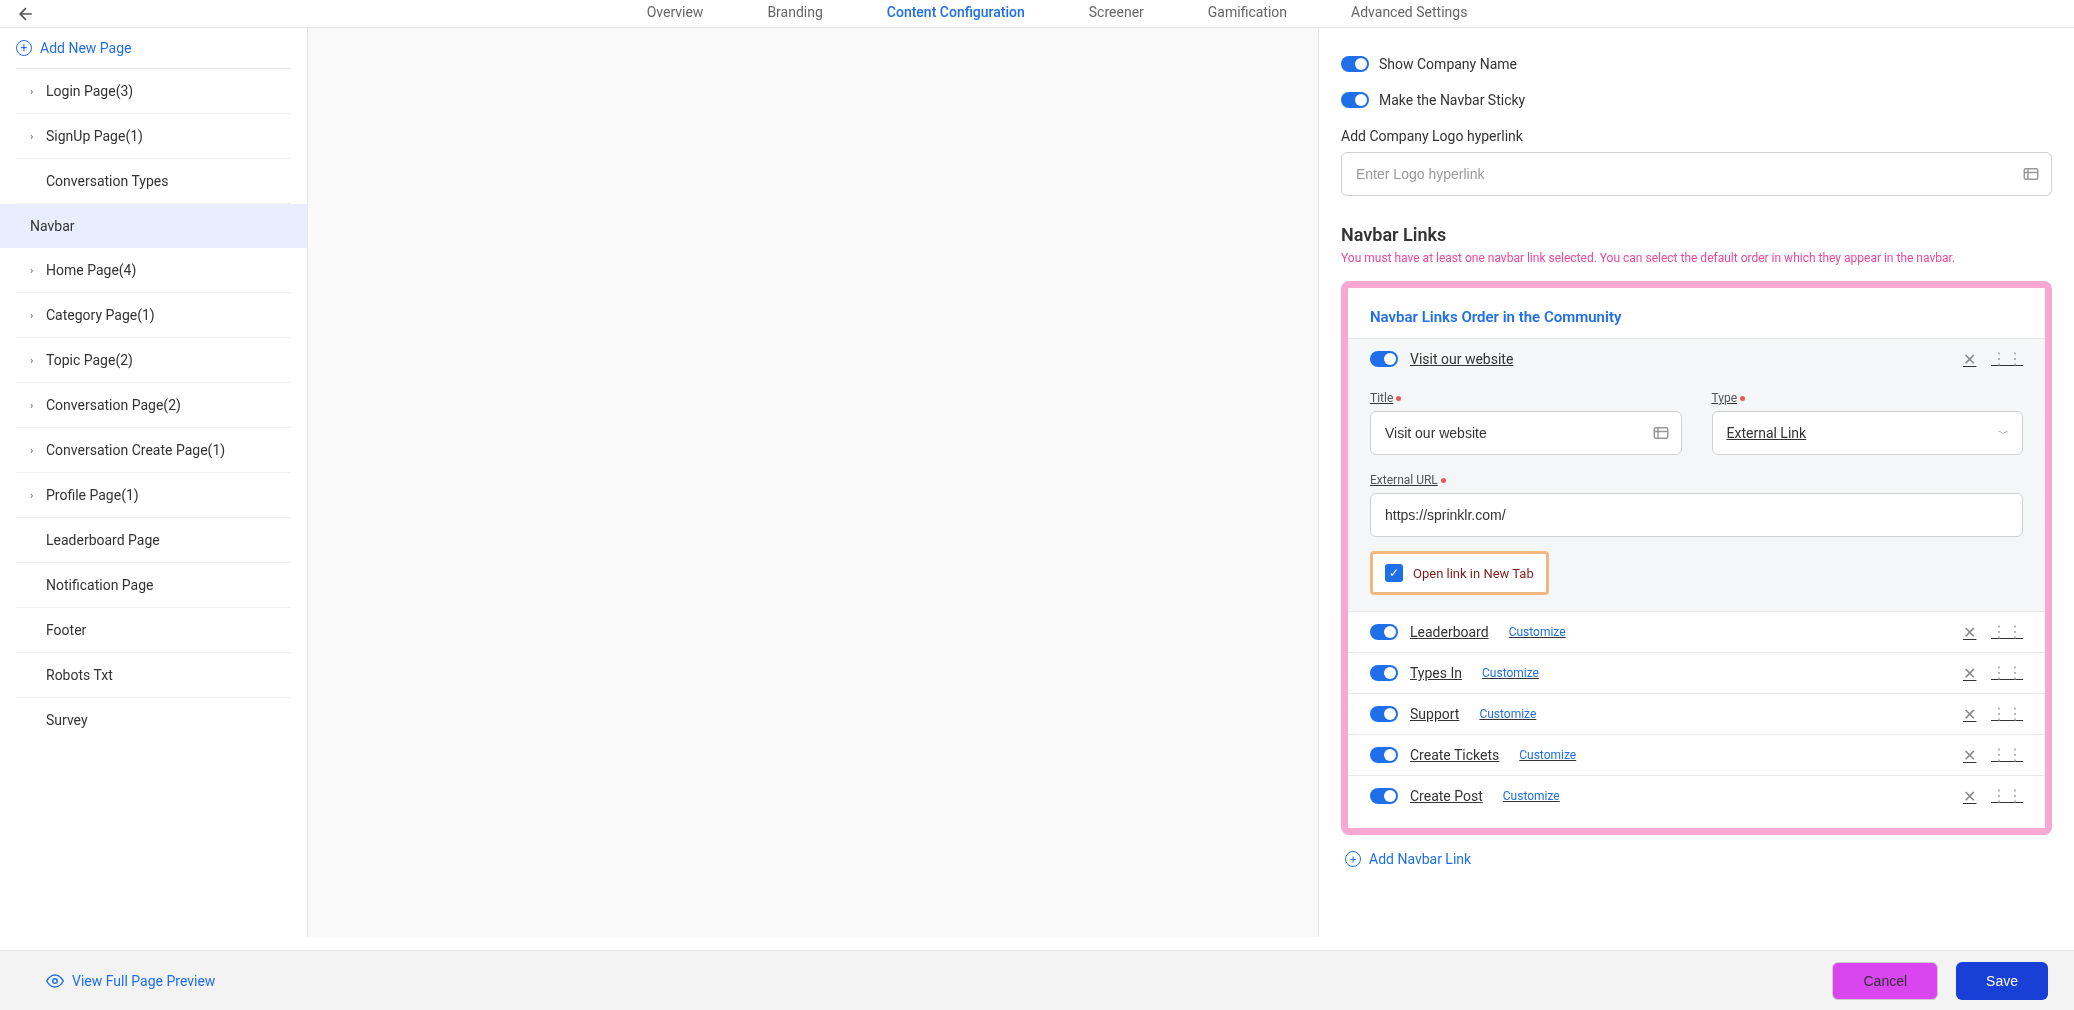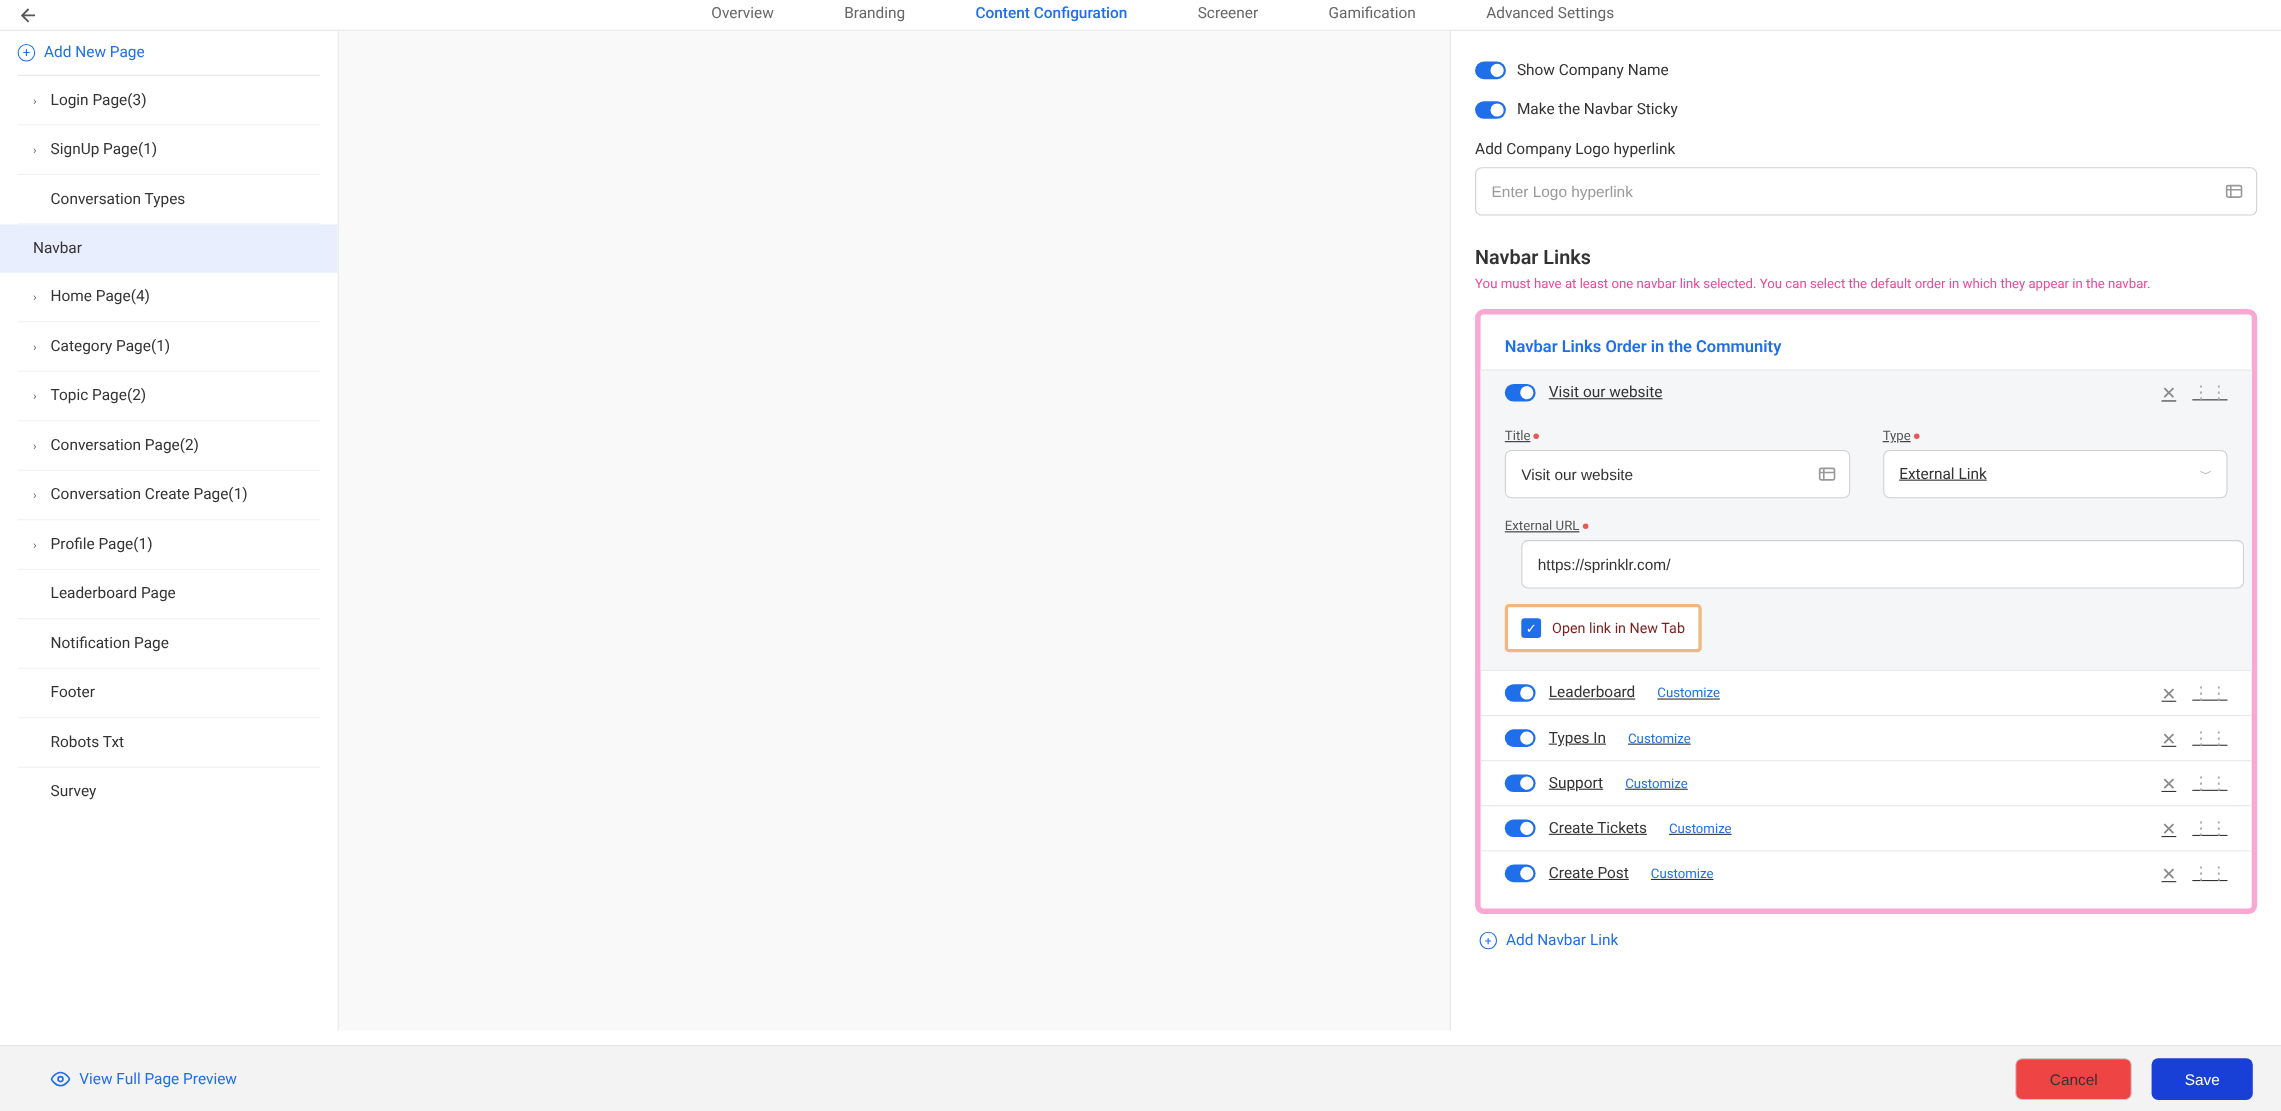--- a/index.html
+++ b/index.html
@@ -35,21 +35,21 @@
     
     .field-label { font-size: 14px; color: #333; margin-bottom: 8px; margin-top: 16px; }
     .input-wrapper { position: relative; }
     .text-input { width: 100%; height: 44px; border: 1px solid #d0d0d0; border-radius: 6px; padding: 0 44px 0 14px; font-size: 14px; color: #333; }
     .text-input::placeholder { color: #999; }
     .input-icon { position: absolute; right: 12px; top: 50%; transform: translateY(-50%); width: 18px; height: 18px; color: #999; }
     
     .section-title { font-size: 18px; font-weight: 600; color: #333; margin-top: 28px; margin-bottom: 6px; }
     .section-desc { font-size: 12px; color: #ec4899; margin-bottom: 16px; }
     
-    .links-card { border: 5px solid #f9a8d4; border-radius: 8px; padding: 20px 0 12px; }
+    .links-card { border: 7px solid #f9a8d4; border-radius: 8px; padding: 20px 0 12px; }
     .links-card-title { font-size: 15px; font-weight: 600; color: #1f6feb; padding: 0 22px; margin-bottom: 12px; }
     
     .link-item { border-top: 1px solid #e8e8e8; text-decoration: underline; }
     .link-item.first-expanded { background: #f5f6f8; }
     .link-header { display: flex; align-items: center; padding: 12px 22px; gap: 10px; }
     .link-header .toggle { margin-right: 2px; }
     .link-name { font-size: 14px; color: #333; flex: 0 0 auto; }
     .customize-link { font-size: 12px; color: #1f6feb; cursor: pointer; margin-left: 10px; }
     .link-actions { margin-left: auto; display: flex; align-items: center; gap: 14px; }
     .close-icon { width: 14px; height: 14px; cursor: pointer; color: #888; font-size: 16px; line-height: 1; }
@@ -71,21 +71,21 @@
     .checkbox-label { font-size: 13px; color: #7f1d1d; }
     
     .add-navbar-link { display: flex; align-items: center; gap: 8px; color: #1f6feb; cursor: pointer; font-size: 14px; margin-top: 16px; padding: 0 4px; }
     .plus-circle { width: 16px; height: 16px; border: 1.5px solid #1f6feb; border-radius: 50%; display: flex; align-items: center; justify-content: center; font-size: 11px; line-height: 1; }
     
     .footer-bar { position: fixed; bottom: 0; left: 0; right: 0; height: 60px; background: #f3f3f3; display: flex; align-items: center; padding: 0 26px; border-top: 1px solid #e5e5e5; }
     .preview-link { display: flex; align-items: center; gap: 8px; color: #1f6feb; cursor: pointer; font-size: 14px; margin-left: 20px; }
     .eye-icon { width: 18px; height: 18px; }
     .footer-actions { margin-left: auto; display: flex; gap: 18px; }
     .btn { height: 38px; padding: 0 30px; border-radius: 6px; font-size: 14px; cursor: pointer; display: flex; align-items: center; }
-    .btn-outline { background: #ef4444; border: 1px solid #ccc; color: #333; }
+    .btn-outline { background: #d946ef; border: 1px solid #ccc; color: #333; }
     .btn-primary { background: #183fd6; border: none; color: #fff; font-weight: 500; }
   </style>
 </head>
 <body>
 
 <div class="top-tabs">
   <svg class="back-arrow" viewBox="0 0 24 24" fill="none" stroke="#555" stroke-width="2">
       <path d="M19 12H5M12 19l-7-7 7-7"></path>
     </svg>
   <div class="tabs-container">
@@ -222,21 +222,21 @@
                 <div class="select-input" style="display:flex;align-items:center;">External Link</div>
                 <span class="select-chevron">﹀</span>
               </div>
             </div>
           </div>
           <div class="url-field">
             <div class="small-label">
                 <span>External URL</span>
                 <span class="required-dot"></span>
               </div>
-            <input class="text-input" style="padding-right: 14px; margin-left: 15px;" value="https://sprinklr.com/">
+            <input class="text-input" style="padding-right: 14px;" value="https://sprinklr.com/">
           </div>
           <div class="checkbox-highlight">
             <div class="checkbox">✓</div>
             <span class="checkbox-label">Open link in New Tab</span>
           </div>
         </div>
       </div>
 
       <div id="link-items-list">
           <div class="link-item">

